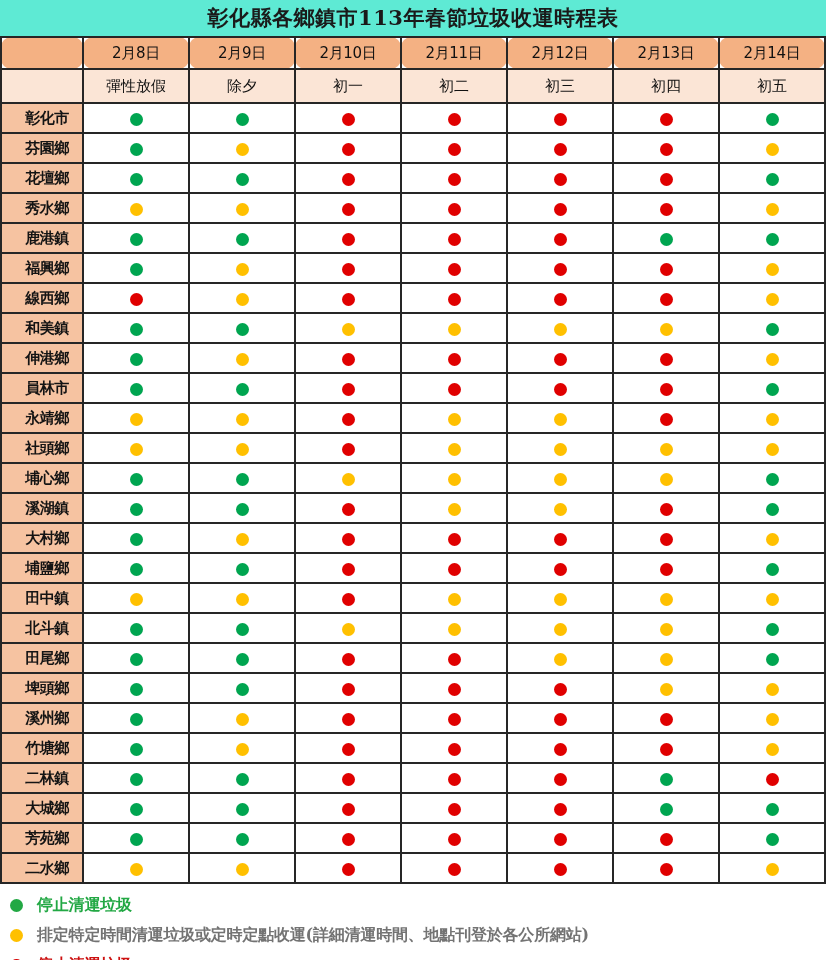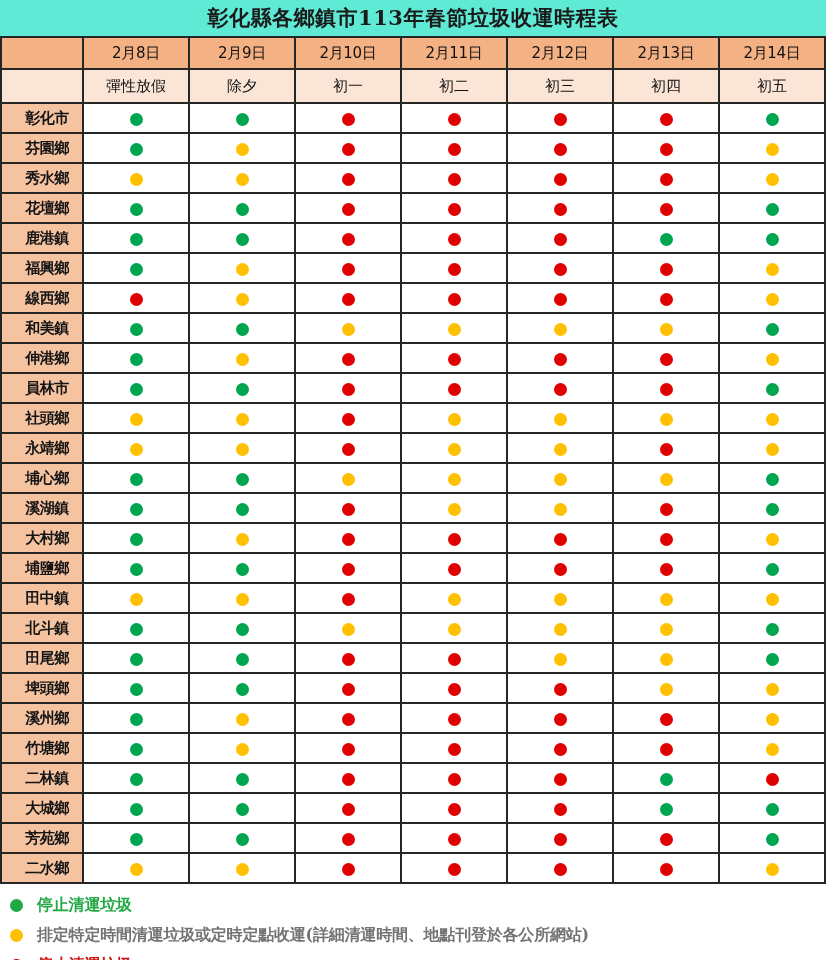--- a/index.html
+++ b/index.html
@@ -61,20 +61,21 @@
   col.daycol   { width: 106px; }
 
   
   tr.hdr-date td {
     height: 30px;
     background: #F4B183;
     font-family: "DejaVu Sans", "Liberation Sans", sans-serif;
     font-size: 15px;
     color: #111;
     letter-spacing: -0.3px;
+    border-radius: 10px;
   }
   tr.hdr-date td.corner {
     background: #F4B183;
   }
 
   
   tr.hdr-lunar td {
     height: 32px;
     background: #FBE5D6;
     font-family: "DejaVu Serif", "Liberation Serif", serif;
@@ -201,40 +202,40 @@
           <td class="rowlabel">芬園鄉</td>
           <td><span class="dot green"></span></td>
           <td><span class="dot yellow"></span></td>
           <td><span class="dot red"></span></td>
           <td><span class="dot red"></span></td>
           <td><span class="dot red"></span></td>
           <td><span class="dot red"></span></td>
           <td><span class="dot yellow"></span></td>
         </tr>
         <tr class="datarow">
+          <td class="rowlabel">花壇鄉</td>
+          <td><span class="dot green"></span></td>
+          <td><span class="dot green"></span></td>
+          <td><span class="dot red"></span></td>
+          <td><span class="dot red"></span></td>
+          <td><span class="dot red"></span></td>
+          <td><span class="dot red"></span></td>
+          <td><span class="dot green"></span></td>
+        </tr>
+        <tr class="datarow">
           <td class="rowlabel">秀水鄉</td>
           <td><span class="dot yellow"></span></td>
           <td><span class="dot yellow"></span></td>
           <td><span class="dot red"></span></td>
           <td><span class="dot red"></span></td>
           <td><span class="dot red"></span></td>
           <td><span class="dot red"></span></td>
           <td><span class="dot yellow"></span></td>
         </tr>
         <tr class="datarow">
-          <td class="rowlabel">花壇鄉</td>
-          <td><span class="dot green"></span></td>
-          <td><span class="dot green"></span></td>
-          <td><span class="dot red"></span></td>
-          <td><span class="dot red"></span></td>
-          <td><span class="dot red"></span></td>
-          <td><span class="dot red"></span></td>
-          <td><span class="dot green"></span></td>
-        </tr>
-        <tr class="datarow">
           <td class="rowlabel">鹿港鎮</td>
           <td><span class="dot green"></span></td>
           <td><span class="dot green"></span></td>
           <td><span class="dot red"></span></td>
           <td><span class="dot red"></span></td>
           <td><span class="dot red"></span></td>
           <td><span class="dot green"></span></td>
           <td><span class="dot green"></span></td>
         </tr>
         <tr class="datarow">
@@ -281,37 +282,37 @@
           <td class="rowlabel">員林市</td>
           <td><span class="dot green"></span></td>
           <td><span class="dot green"></span></td>
           <td><span class="dot red"></span></td>
           <td><span class="dot red"></span></td>
           <td><span class="dot red"></span></td>
           <td><span class="dot red"></span></td>
           <td><span class="dot green"></span></td>
         </tr>
         <tr class="datarow">
+          <td class="rowlabel">永靖鄉</td>
+          <td><span class="dot yellow"></span></td>
+          <td><span class="dot yellow"></span></td>
+          <td><span class="dot red"></span></td>
+          <td><span class="dot yellow"></span></td>
+          <td><span class="dot yellow"></span></td>
+          <td><span class="dot red"></span></td>
+          <td><span class="dot yellow"></span></td>
+        </tr>
+        <tr class="datarow">
           <td class="rowlabel">社頭鄉</td>
           <td><span class="dot yellow"></span></td>
           <td><span class="dot yellow"></span></td>
           <td><span class="dot red"></span></td>
           <td><span class="dot yellow"></span></td>
           <td><span class="dot yellow"></span></td>
           <td><span class="dot yellow"></span></td>
-          <td><span class="dot yellow"></span></td>
-        </tr>
-        <tr class="datarow">
-          <td class="rowlabel">永靖鄉</td>
-          <td><span class="dot yellow"></span></td>
-          <td><span class="dot yellow"></span></td>
-          <td><span class="dot red"></span></td>
-          <td><span class="dot yellow"></span></td>
-          <td><span class="dot yellow"></span></td>
-          <td><span class="dot red"></span></td>
           <td><span class="dot yellow"></span></td>
         </tr>
         <tr class="datarow">
           <td class="rowlabel">埔心鄉</td>
           <td><span class="dot green"></span></td>
           <td><span class="dot green"></span></td>
           <td><span class="dot yellow"></span></td>
           <td><span class="dot yellow"></span></td>
           <td><span class="dot yellow"></span></td>
           <td><span class="dot yellow"></span></td>

